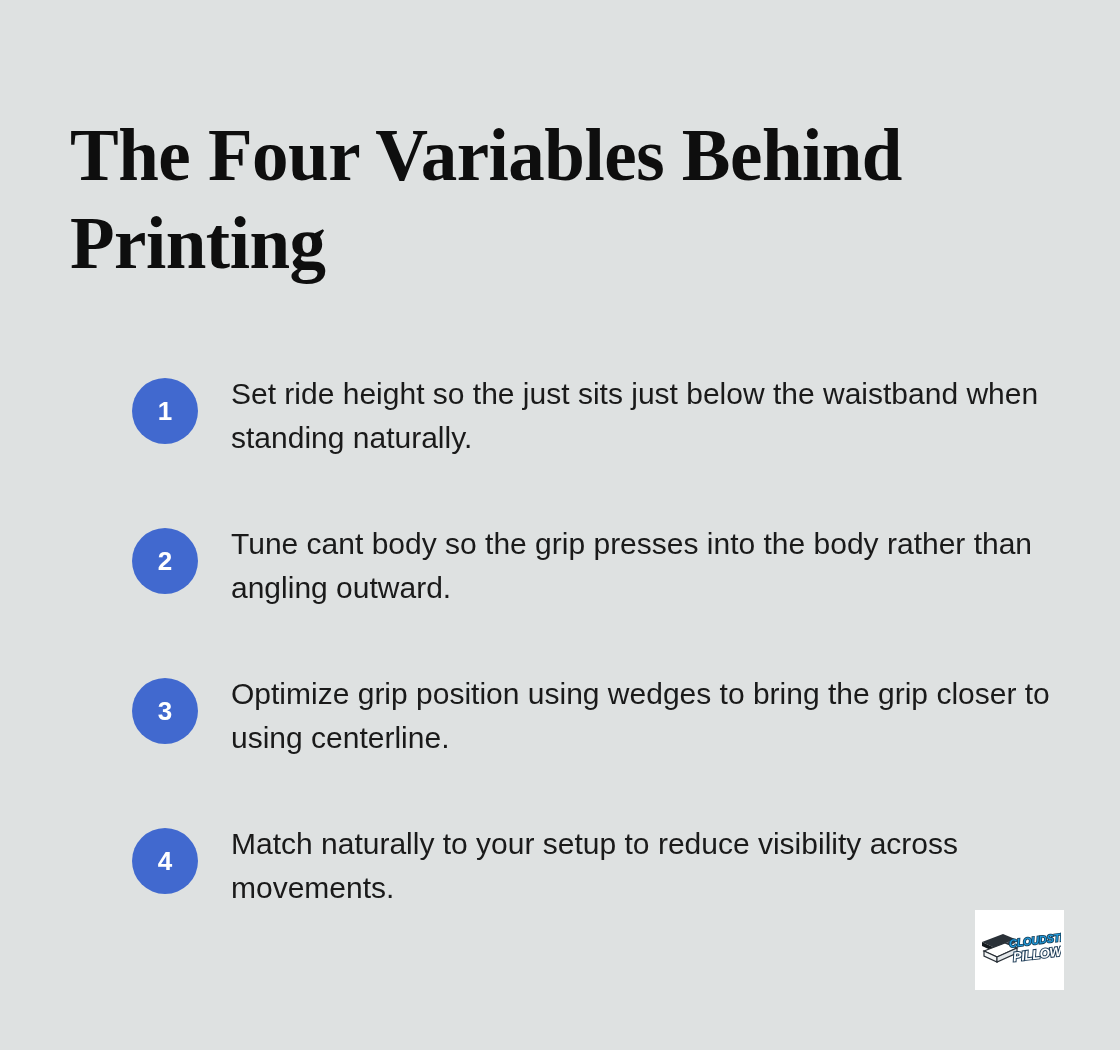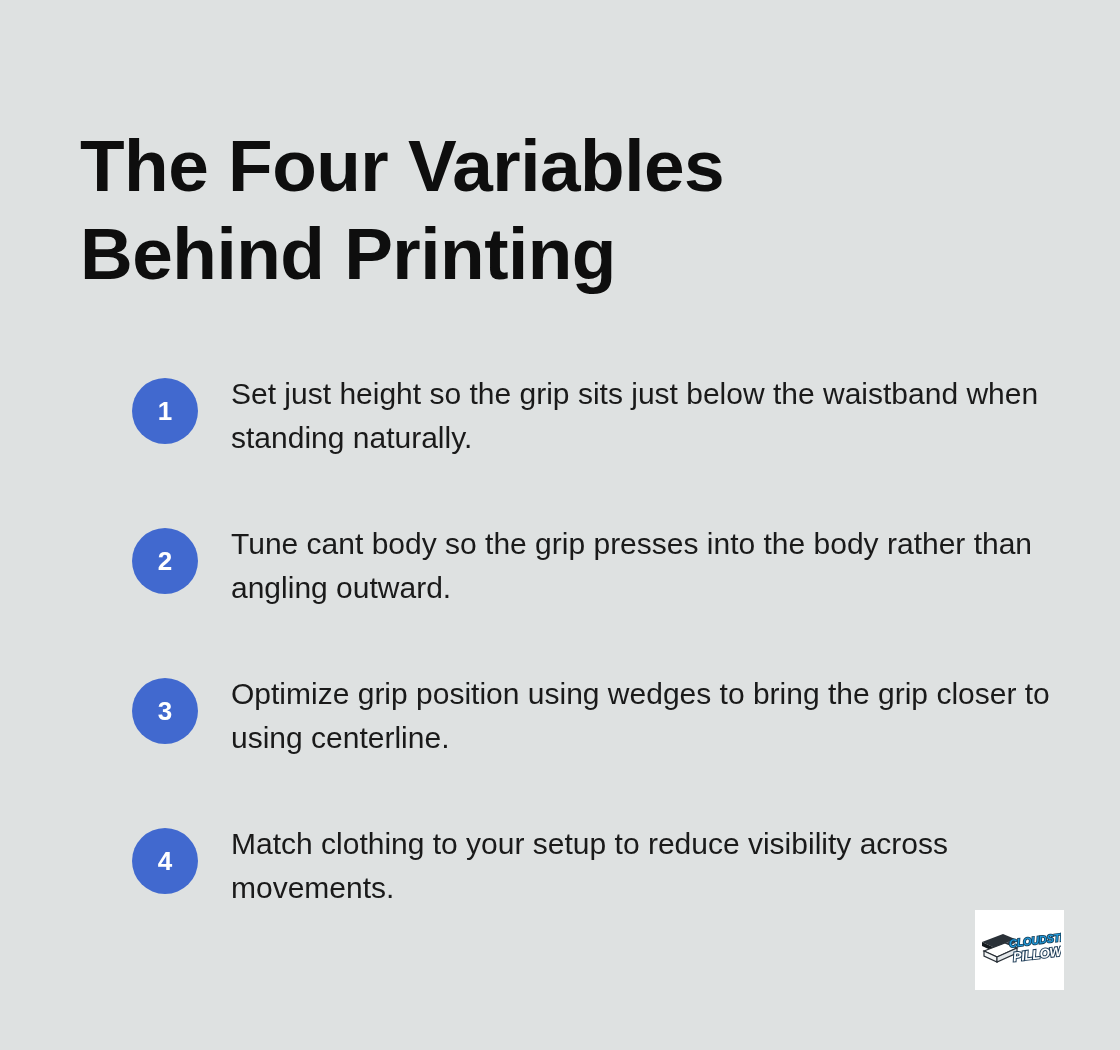--- a/index.html
+++ b/index.html
@@ -23,27 +23,27 @@
   }
 
   
   .title-block {
     position: absolute;
     left: 62px;
     top: 104px;
     width: 880px;
   }
   .title {
-    font-family: Liberation Sans, sans-serif;
+    font-family: Liberation Serif, serif;
     font-weight: bold;
     font-size: 73px;
     line-height: 88px;
     letter-spacing: -0.5px;
     color: #0e0e0e;
-    margin: 18px;
+    margin: 8px;
     white-space: pre-line;
   }
 
   
   .steps {
     position: absolute;
     left: 132px;
     top: 372px;
     width: 930px;
   }
@@ -110,36 +110,36 @@
 <div class="infographic">
 
   <div class="title-block">
     <h1 class="title">The Four Variables Behind Printing</h1>
   </div>
 
   <div class="steps">
 
     <div class="step">
       <div class="badge">1</div>
-      <div class="step-text">Set just height so the grip sits just below the waistband when standing naturally.</div>
+      <div class="step-text">Set ride height so the just sits just below the waistband when standing naturally.</div>
     </div>
 
     <div class="step">
       <div class="badge">2</div>
       <div class="step-text">Tune cant body so the grip presses into the body rather than angling outward.</div>
     </div>
 
     <div class="step">
       <div class="badge">3</div>
       <div class="step-text">Optimize grip position using wedges to bring the grip closer to using centerline.</div>
     </div>
 
     <div class="step">
       <div class="badge">4</div>
-      <div class="step-text">Match clothing to your setup to reduce visibility across movements.</div>
+      <div class="step-text">Match naturally to your setup to reduce visibility across movements.</div>
     </div>
 
   </div>
 
   <div class="logo-box">
     <div class="logo-inner">
       <svg class="logo-svg" width="82" height="42" viewBox="0 0 82 42">
 
         <g>
           <path d="M3 12 L24 4 L36 9 L16 18 Z" fill="#2a3138"></path>

